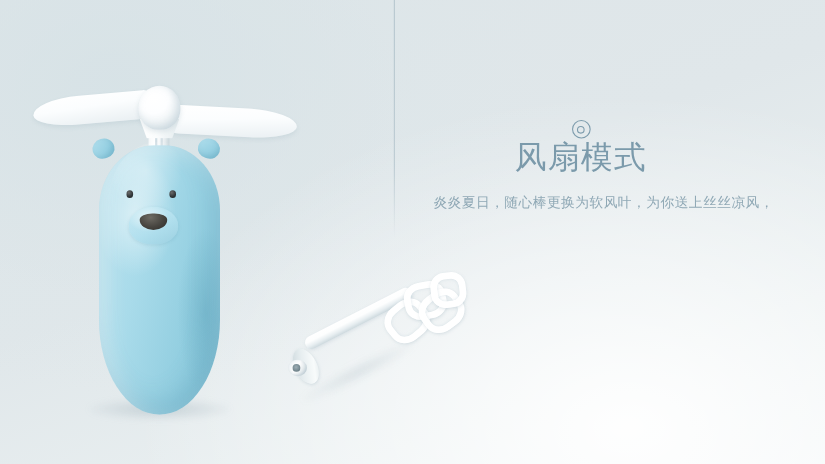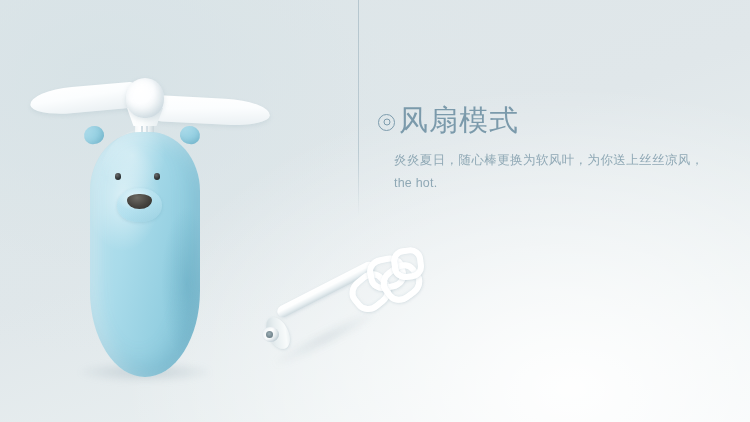--- a/index.html
+++ b/index.html
@@ -34,20 +34,21 @@
     position: absolute;
     left: 378px;
     top: 106px;
     width: 300px;
   }
   .title-row {
     display: flex;
     align-items: center;
     gap: 4px;
     margin: 0 0 14px 0;
+    flex-direction: column;
   }
   .title-mark {
     width: 15px;
     height: 15px;
     border-radius: 50%;
     border: 1.6px solid #7d9cad;
     position: relative;
     flex: none;
     margin-top: 3px;
   }
@@ -381,18 +382,17 @@
 
   <div class="text-panel">
 
     <div class="title-row">
       <span class="title-mark"></span>
       <span class="title-text">风扇模式</span>
     </div>
 
     <div class="body-block">
       <div class="body-line cn">炎炎夏日，随心棒更换为软风叶，为你送上丝丝凉风，</div>
-      <div class="body-line en">the hot.</div>
     </div>
 
   </div>
 
 </div>
 
 </body></html>

